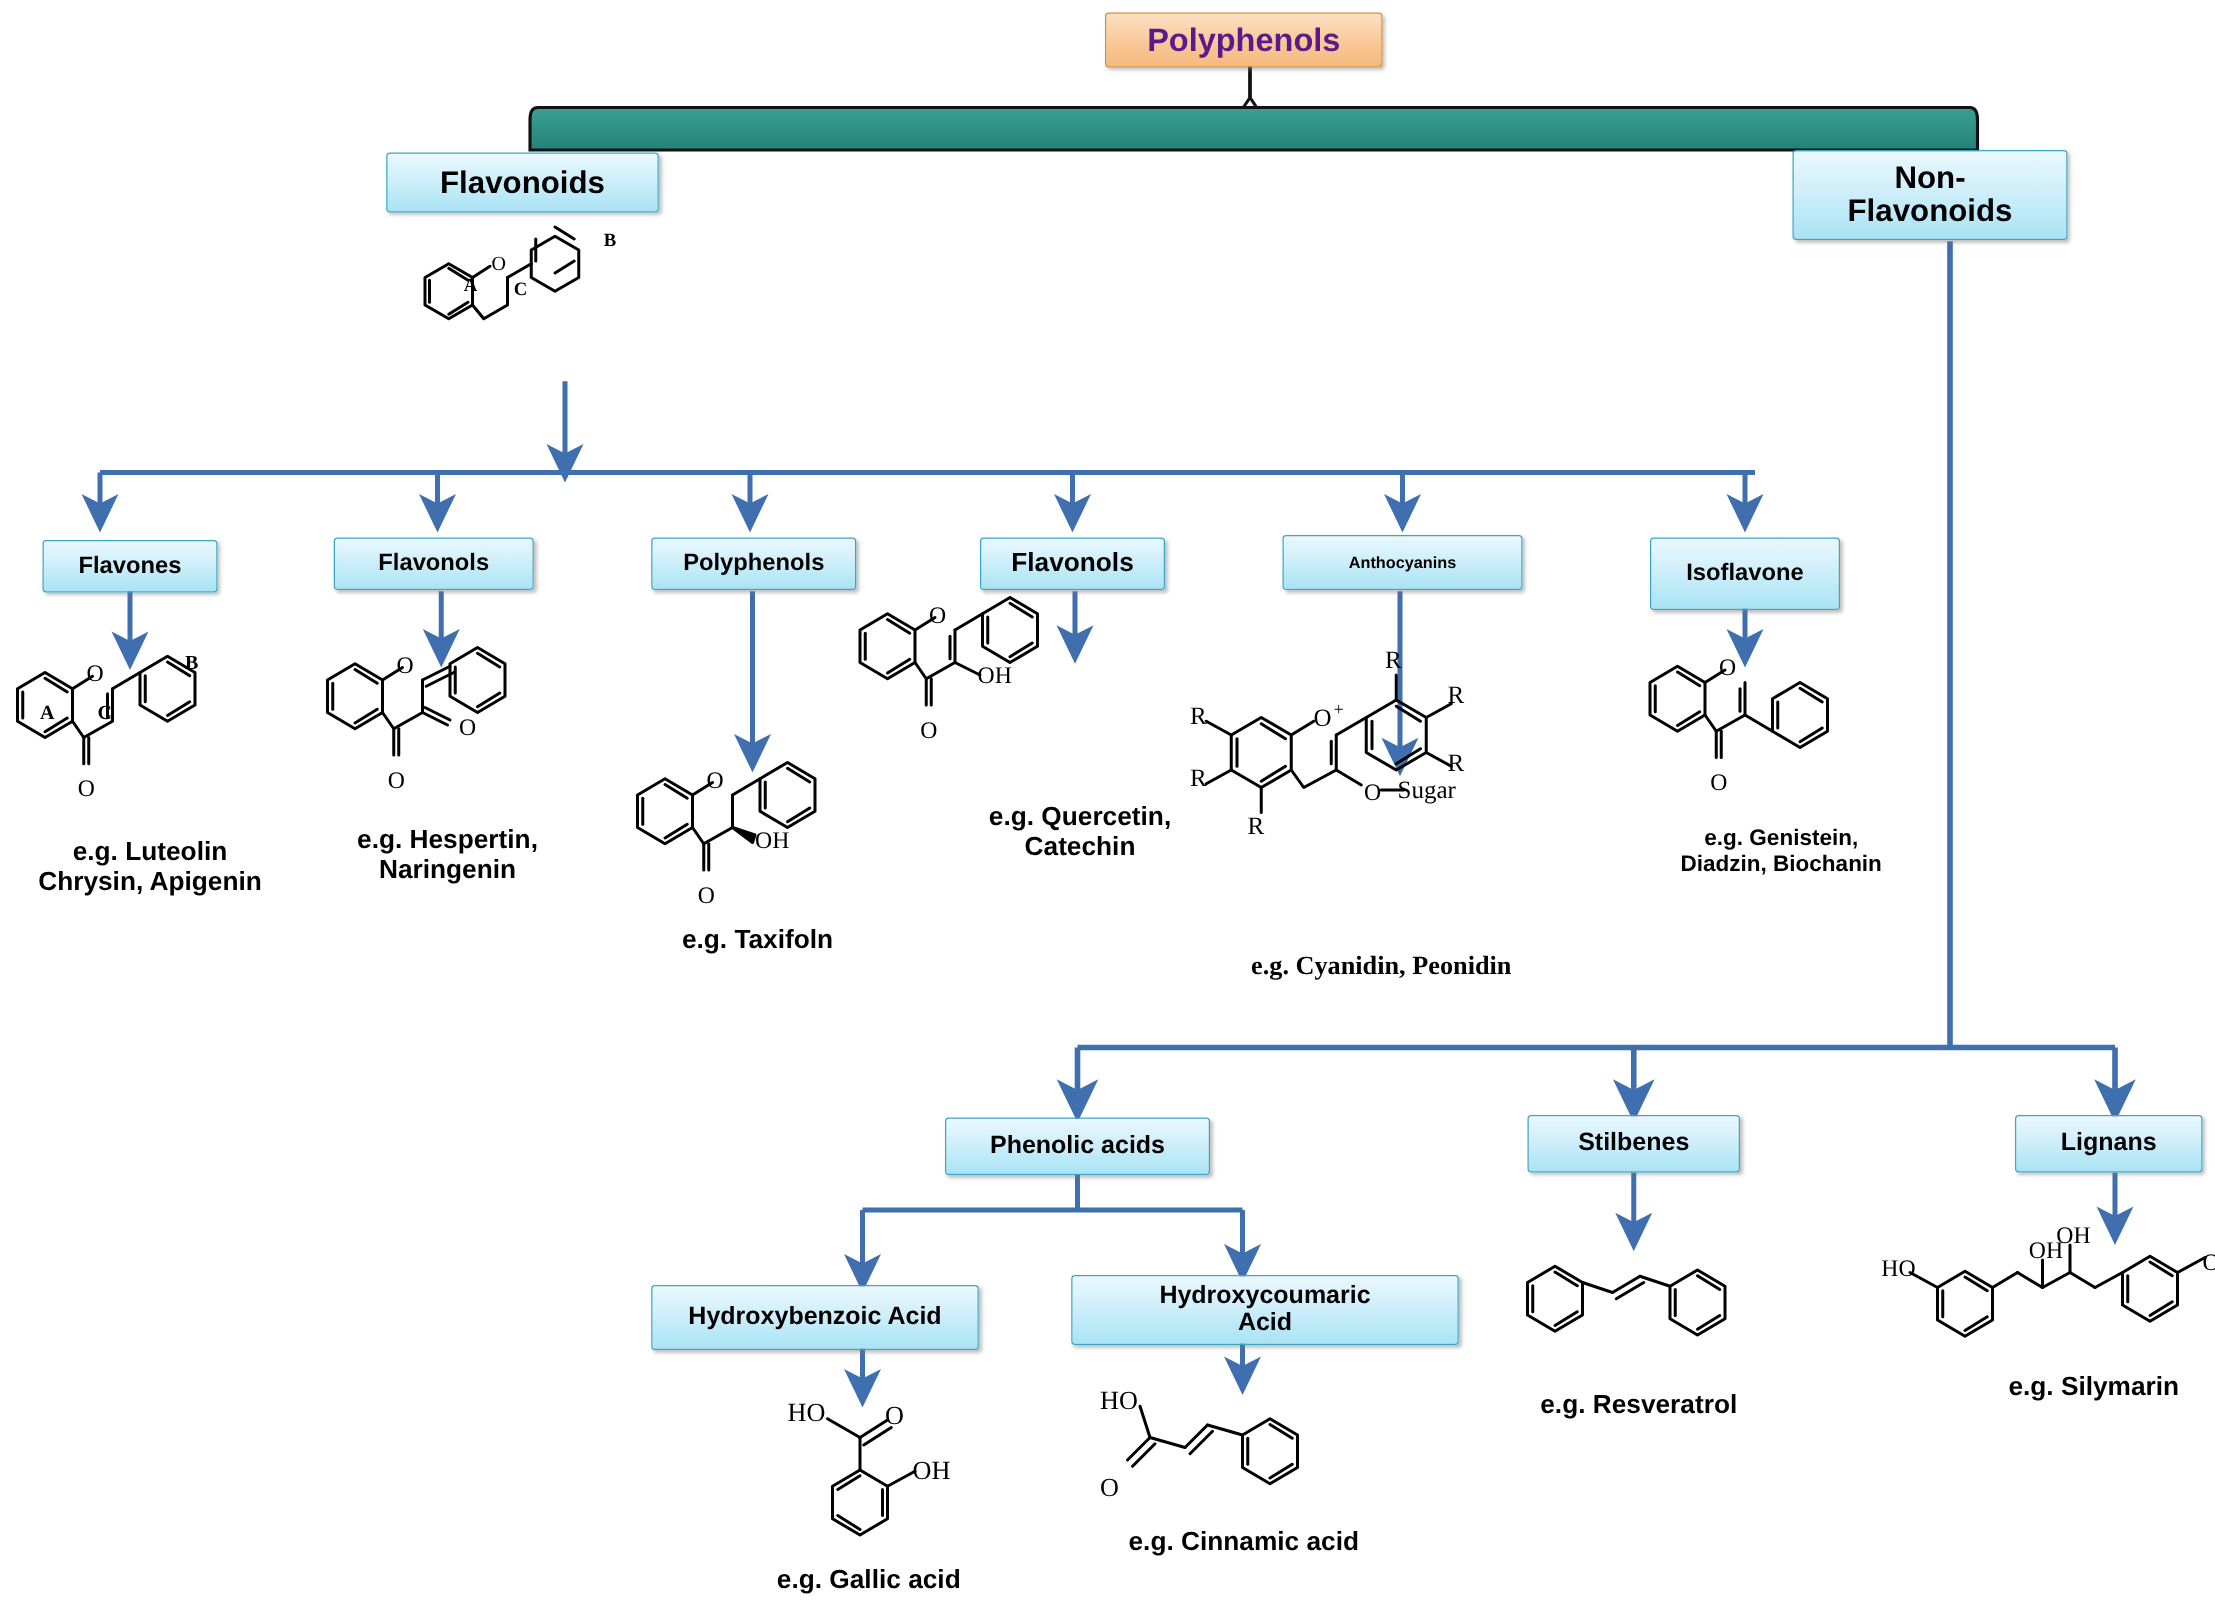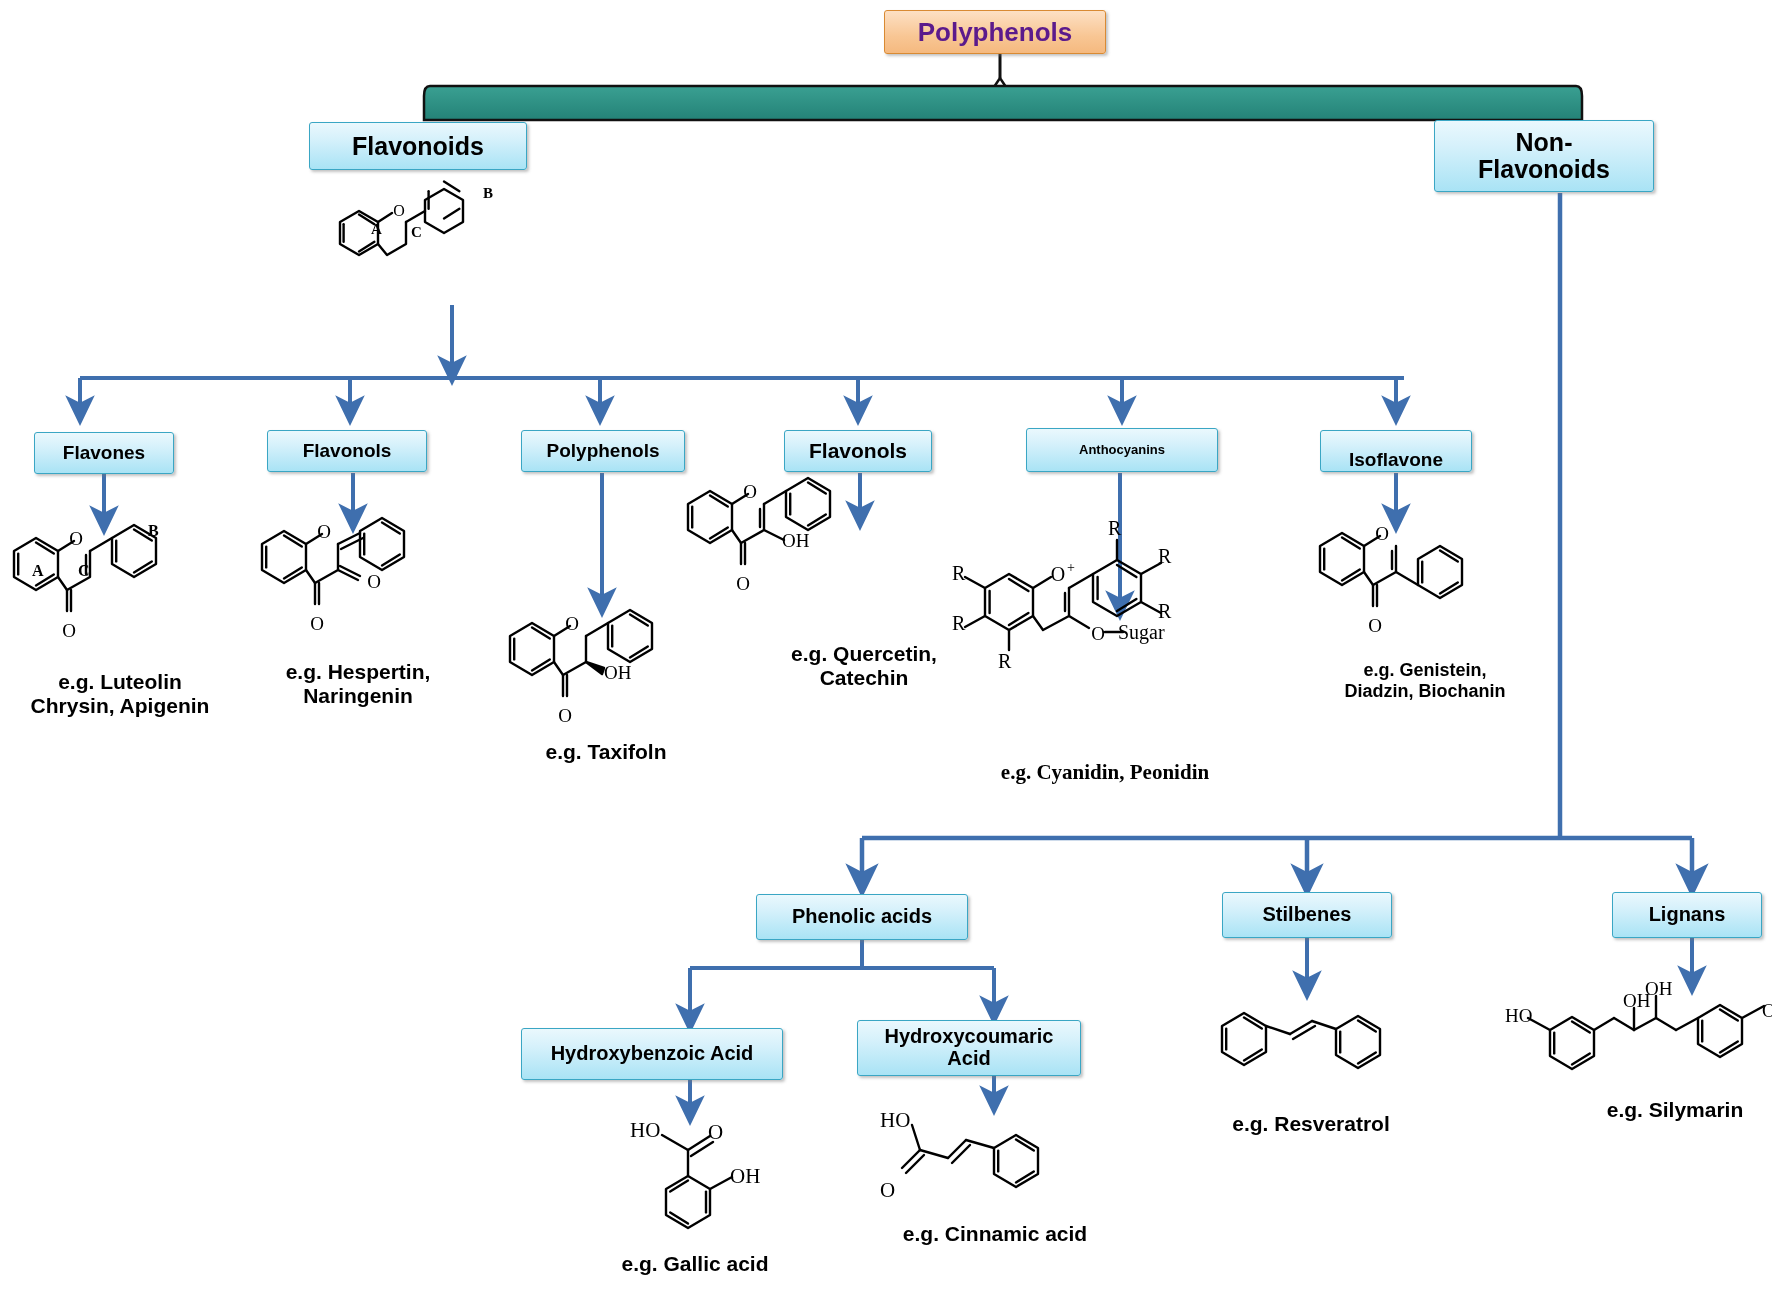--- a/index.html
+++ b/index.html
@@ -399,38 +399,38 @@
   </div>
   <div class="node blue" style="left:521px;top:430px;width:164px;height:42px;font-size:19px;">
     <span>Polyphenols</span>
   </div>
   <div class="node blue" style="left:784px;top:430px;width:148px;height:42px;font-size:21px;">
     <span>Flavonols</span>
   </div>
   <div class="node blue" style="left:1026px;top:428px;width:192px;height:44px;font-size:13px;">
     <span>Anthocyanins</span>
   </div>
-  <div class="node blue" style="left:1320px;top:430px;width:152px;height:42px;font-size:19px;align-items:flex-end;">
+  <div class="node blue" style="left:1320px;top:430px;width:152px;height:58px;font-size:19px;">
     <span>Isoflavone</span>
   </div>
 
   <div class="node blue" style="left:756px;top:894px;width:212px;height:46px;font-size:20px;">
     <span>Phenolic acids</span>
   </div>
   <div class="node blue" style="left:1222px;top:892px;width:170px;height:46px;font-size:20px;">
     <span>Stilbenes</span>
   </div>
   <div class="node blue" style="left:1612px;top:892px;width:150px;height:46px;font-size:20px;">
     <span>Lignans</span>
   </div>
 
   <div class="node blue" style="left:521px;top:1028px;width:262px;height:52px;font-size:20px;">
     <span>Hydroxybenzoic Acid</span>
   </div>
-  <div class="node blue" style="left:857px;top:1020px;width:224px;height:56px;font-size:20px;white-space:pre-line;">
+  <div class="node blue" style="left:857px;top:1020px;width:310px;height:56px;font-size:20px;white-space:pre-line;">
     <span>Hydroxycoumaric
 Acid</span>
   </div>
 
   <div class="caption" style="left:10px;top:670px;width:220px;font-size:21px;">e.g. Luteolin
 Chrysin, Apigenin</div>
 
   <div class="caption" style="left:248px;top:660px;width:220px;font-size:21px;">e.g. Hespertin,
 Naringenin</div>
 

